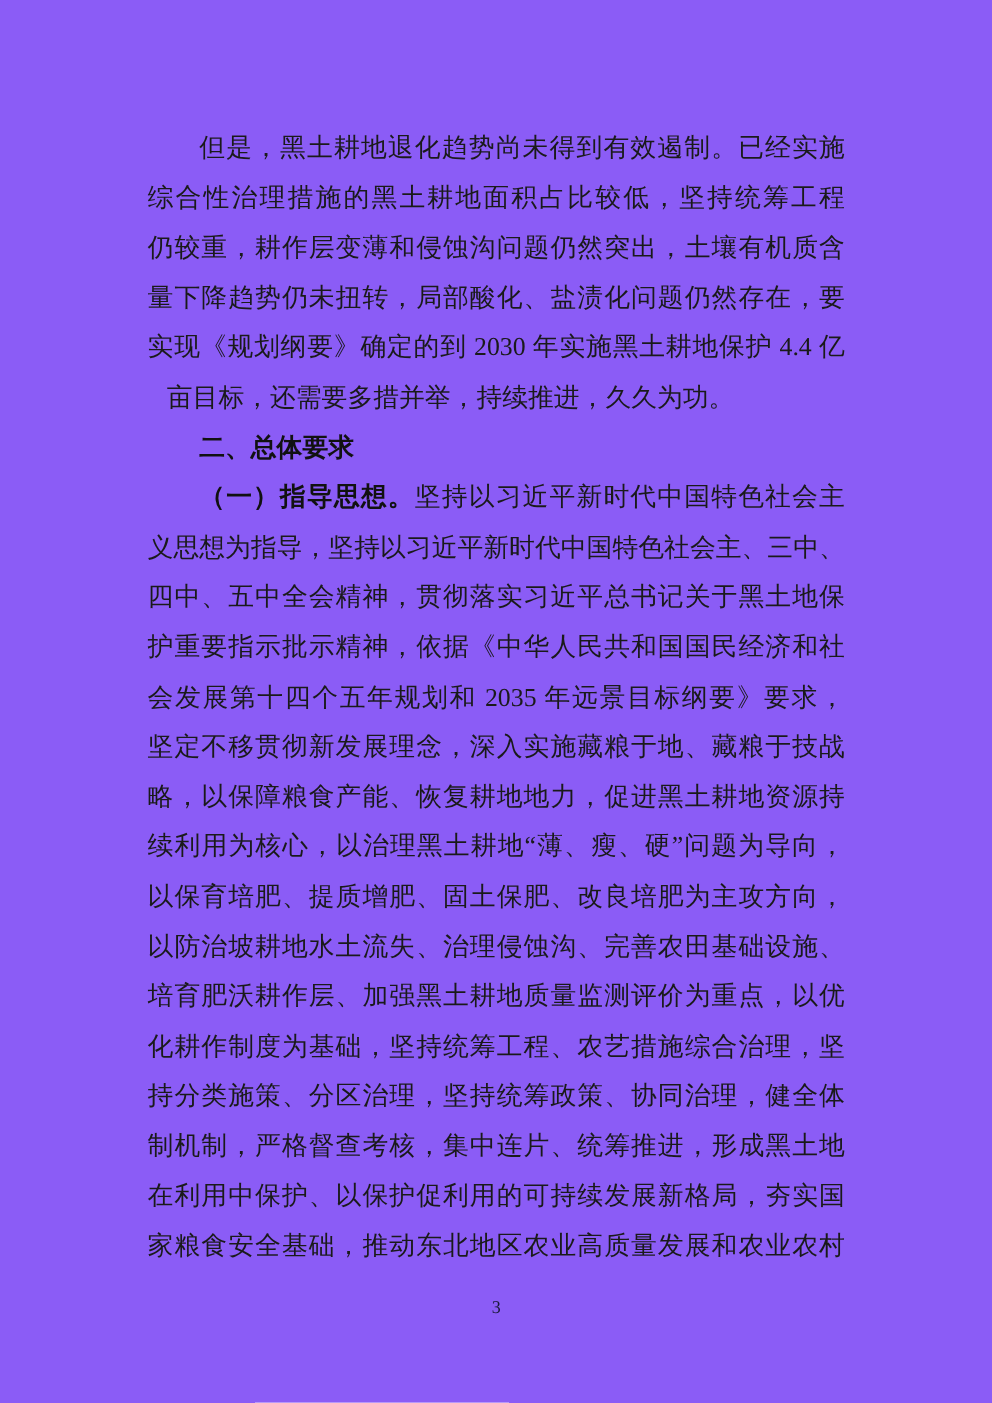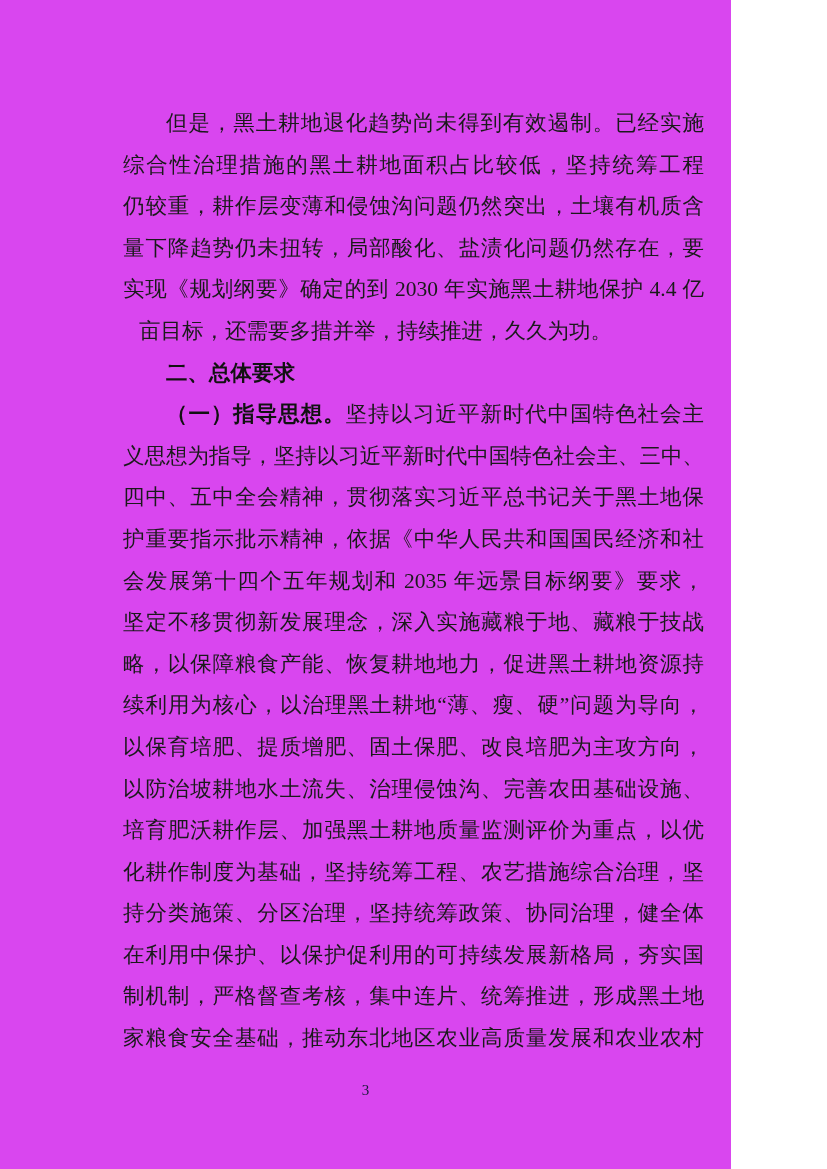--- a/index.html
+++ b/index.html
@@ -2,23 +2,23 @@
 <html><head>
 <meta charset="utf-8">
 <style>
   html, body {
     margin: 0;
     padding: 0;
     background: #ffffff;
   }
   .page {
     position: relative;
-    width: 731px;
+    width: 827px;
     height: 1169px;
-    background: #d946ef;
+    background: #8b5cf6;
     overflow: hidden;
     font-family: "Liberation Serif", serif;
     color: #1a1a1a;
   }
   .text-block {
     position: absolute;
     left: 123px;
     top: 103px;
     width: 581px;
     font-size: 21.5px;
@@ -95,21 +95,21 @@
         <div class="line">护重要指示批示精神，依据《中华人民共和国国民经济和社</div>
         <div class="line">会发展第十四个五年规划和 2035 年远景目标纲要》要求，</div>
         <div class="line">坚定不移贯彻新发展理念，深入实施藏粮于地、藏粮于技战</div>
         <div class="line">略，以保障粮食产能、恢复耕地地力，促进黑土耕地资源持</div>
         <div class="line">续利用为核心，以治理黑土耕地“薄、瘦、硬”问题为导向，</div>
         <div class="line">以保育培肥、提质增肥、固土保肥、改良培肥为主攻方向，</div>
         <div class="line">以防治坡耕地水土流失、治理侵蚀沟、完善农田基础设施、</div>
         <div class="line">培育肥沃耕作层、加强黑土耕地质量监测评价为重点，以优</div>
         <div class="line">化耕作制度为基础，坚持统筹工程、农艺措施综合治理，坚</div>
         <div class="line">持分类施策、分区治理，坚持统筹政策、协同治理，健全体</div>
+        <div class="line">制机制，严格督查考核，集中连片、统筹推进，形成黑土地</div>
         <div class="line">在利用中保护、以保护促利用的可持续发展新格局，夯实国</div>
-        <div class="line">制机制，严格督查考核，集中连片、统筹推进，形成黑土地</div>
         <div class="line">家粮食安全基础，推动东北地区农业高质量发展和农业农村</div>
       </div>
 
   </div>
 
   <div class="page-number">3</div>
 </div>
 
 </body></html>

